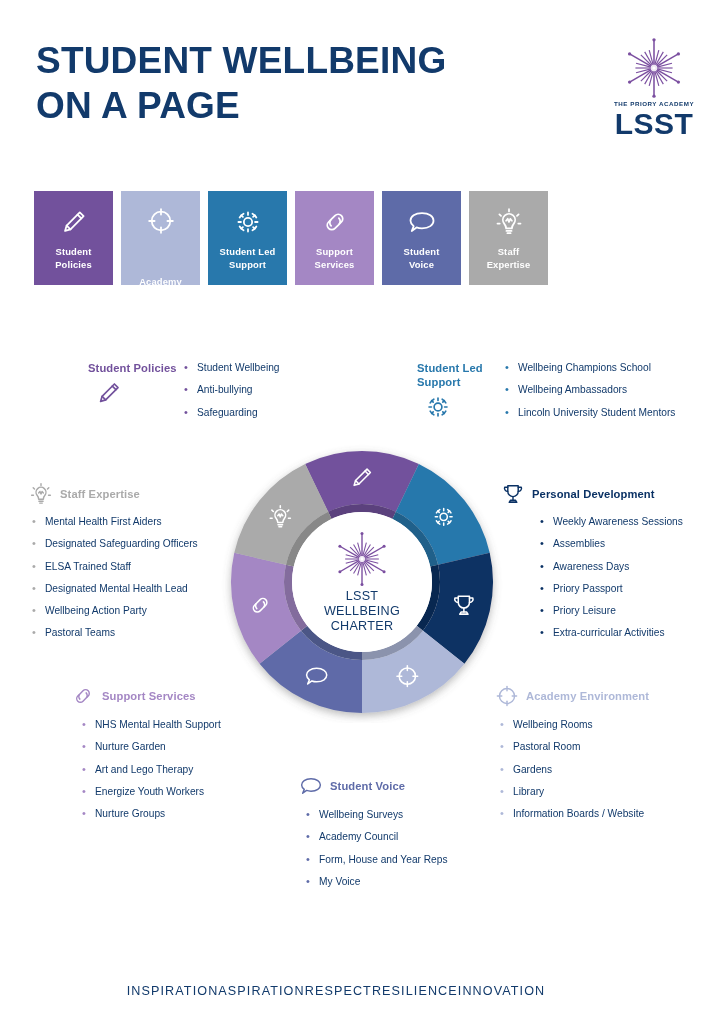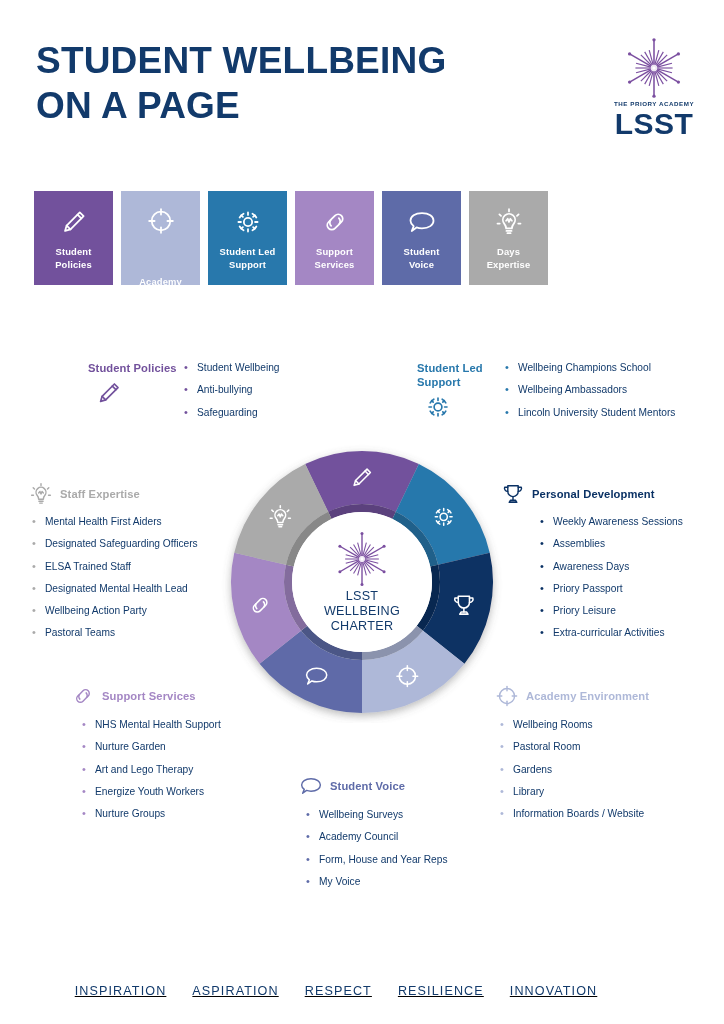--- a/index.html
+++ b/index.html
@@ -80,21 +80,21 @@
   }
   #wheel-burst { width: 58px; height: 58px; margin-bottom: 1px; }
   #wheel-label {
     text-align: center; color: #123A6B; font-size: 12.6px; line-height: 1.18;
     letter-spacing: 0.3px; white-space: pre-line;
   }
 
   
   #footer {
     position: absolute; left: 0; top: 984px; width: 672px;
-    display: flex; justify-content: center; gap: 26px; text-decoration: underline;
+    display: flex; justify-content: center; 
   }
   #footer .val {
     font-size: 12.6px; letter-spacing: 1.1px; color: #123A6B; text-transform: uppercase;
   }
 </style>
 <style>.sec-list li:before{content:none;}</style></head>
 <body>
 
 <div id="page">
 
@@ -216,21 +216,21 @@
           <svg viewBox="0 0 100 100" width="32" height="32">
             <g stroke="#ffffff" fill="none" stroke-width="5.5" stroke-linecap="round" stroke-linejoin="round">
               <path d="M35 55 A19 19 0 1 1 65 55 C61 60 59 64 59 70 L41 70 C41 64 39 60 35 55 Z"></path>
               <path d="M42 78 L58 78"></path>
               <path d="M45 85 L55 85"></path>
               <path d="M41 46 L46 40 L50 50 L54 40 L59 46"></path>
               <path d="M50 10 L50 17 M20 26 L25 31 M80 26 L75 31 M14 55 L21 55 M86 55 L79 55"></path>
             </g>
           </svg>
         </div>
-        <div class="tile-label">Days
+        <div class="tile-label">Staff
 Expertise</div>
       </div>
     </div>
 
   <div class="section sec-stack" style="left:88px; top:361px;">
     <div class="stack-left">
       <div class="sec-title" style="color:#72519C;">Student Policies</div>
       <div class="sec-icon"><svg viewBox="0 0 100 100" width="30" height="30">
             <g stroke="#72519C" fill="none" stroke-width="5.5" stroke-linecap="round" stroke-linejoin="round">
               <path d="M22 78 L27 61 L68 20 L80 32 L39 73 Z"></path>

